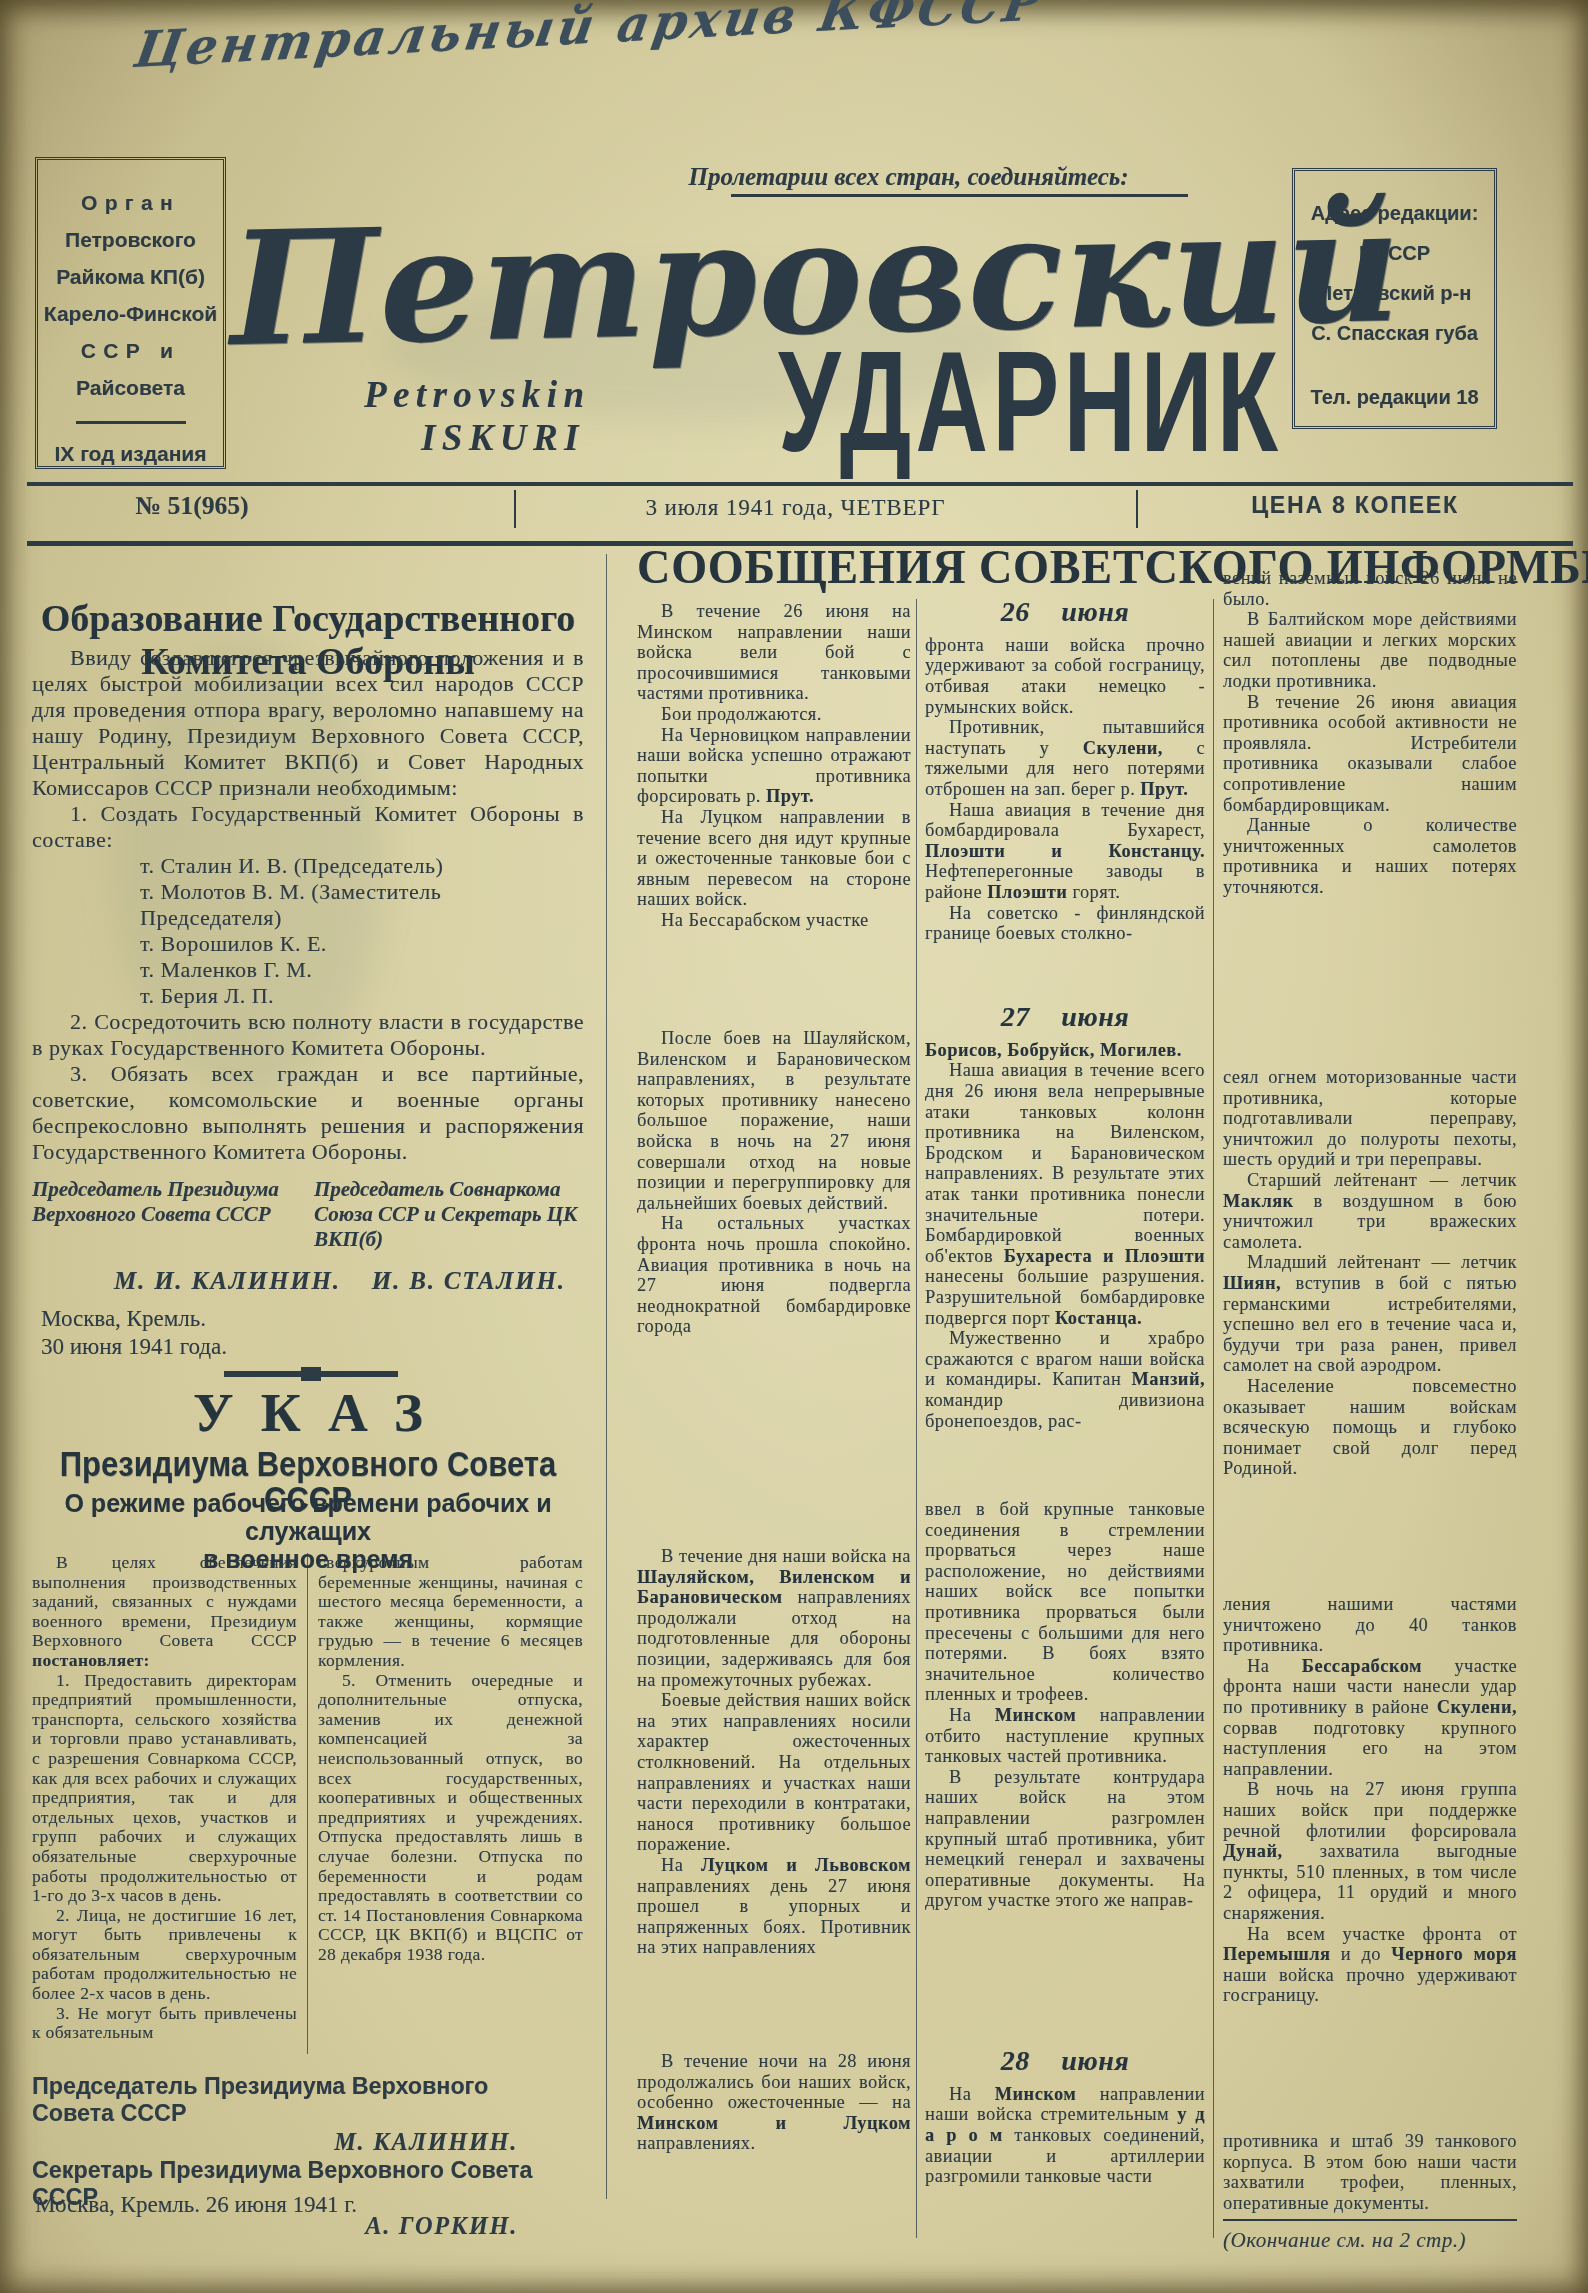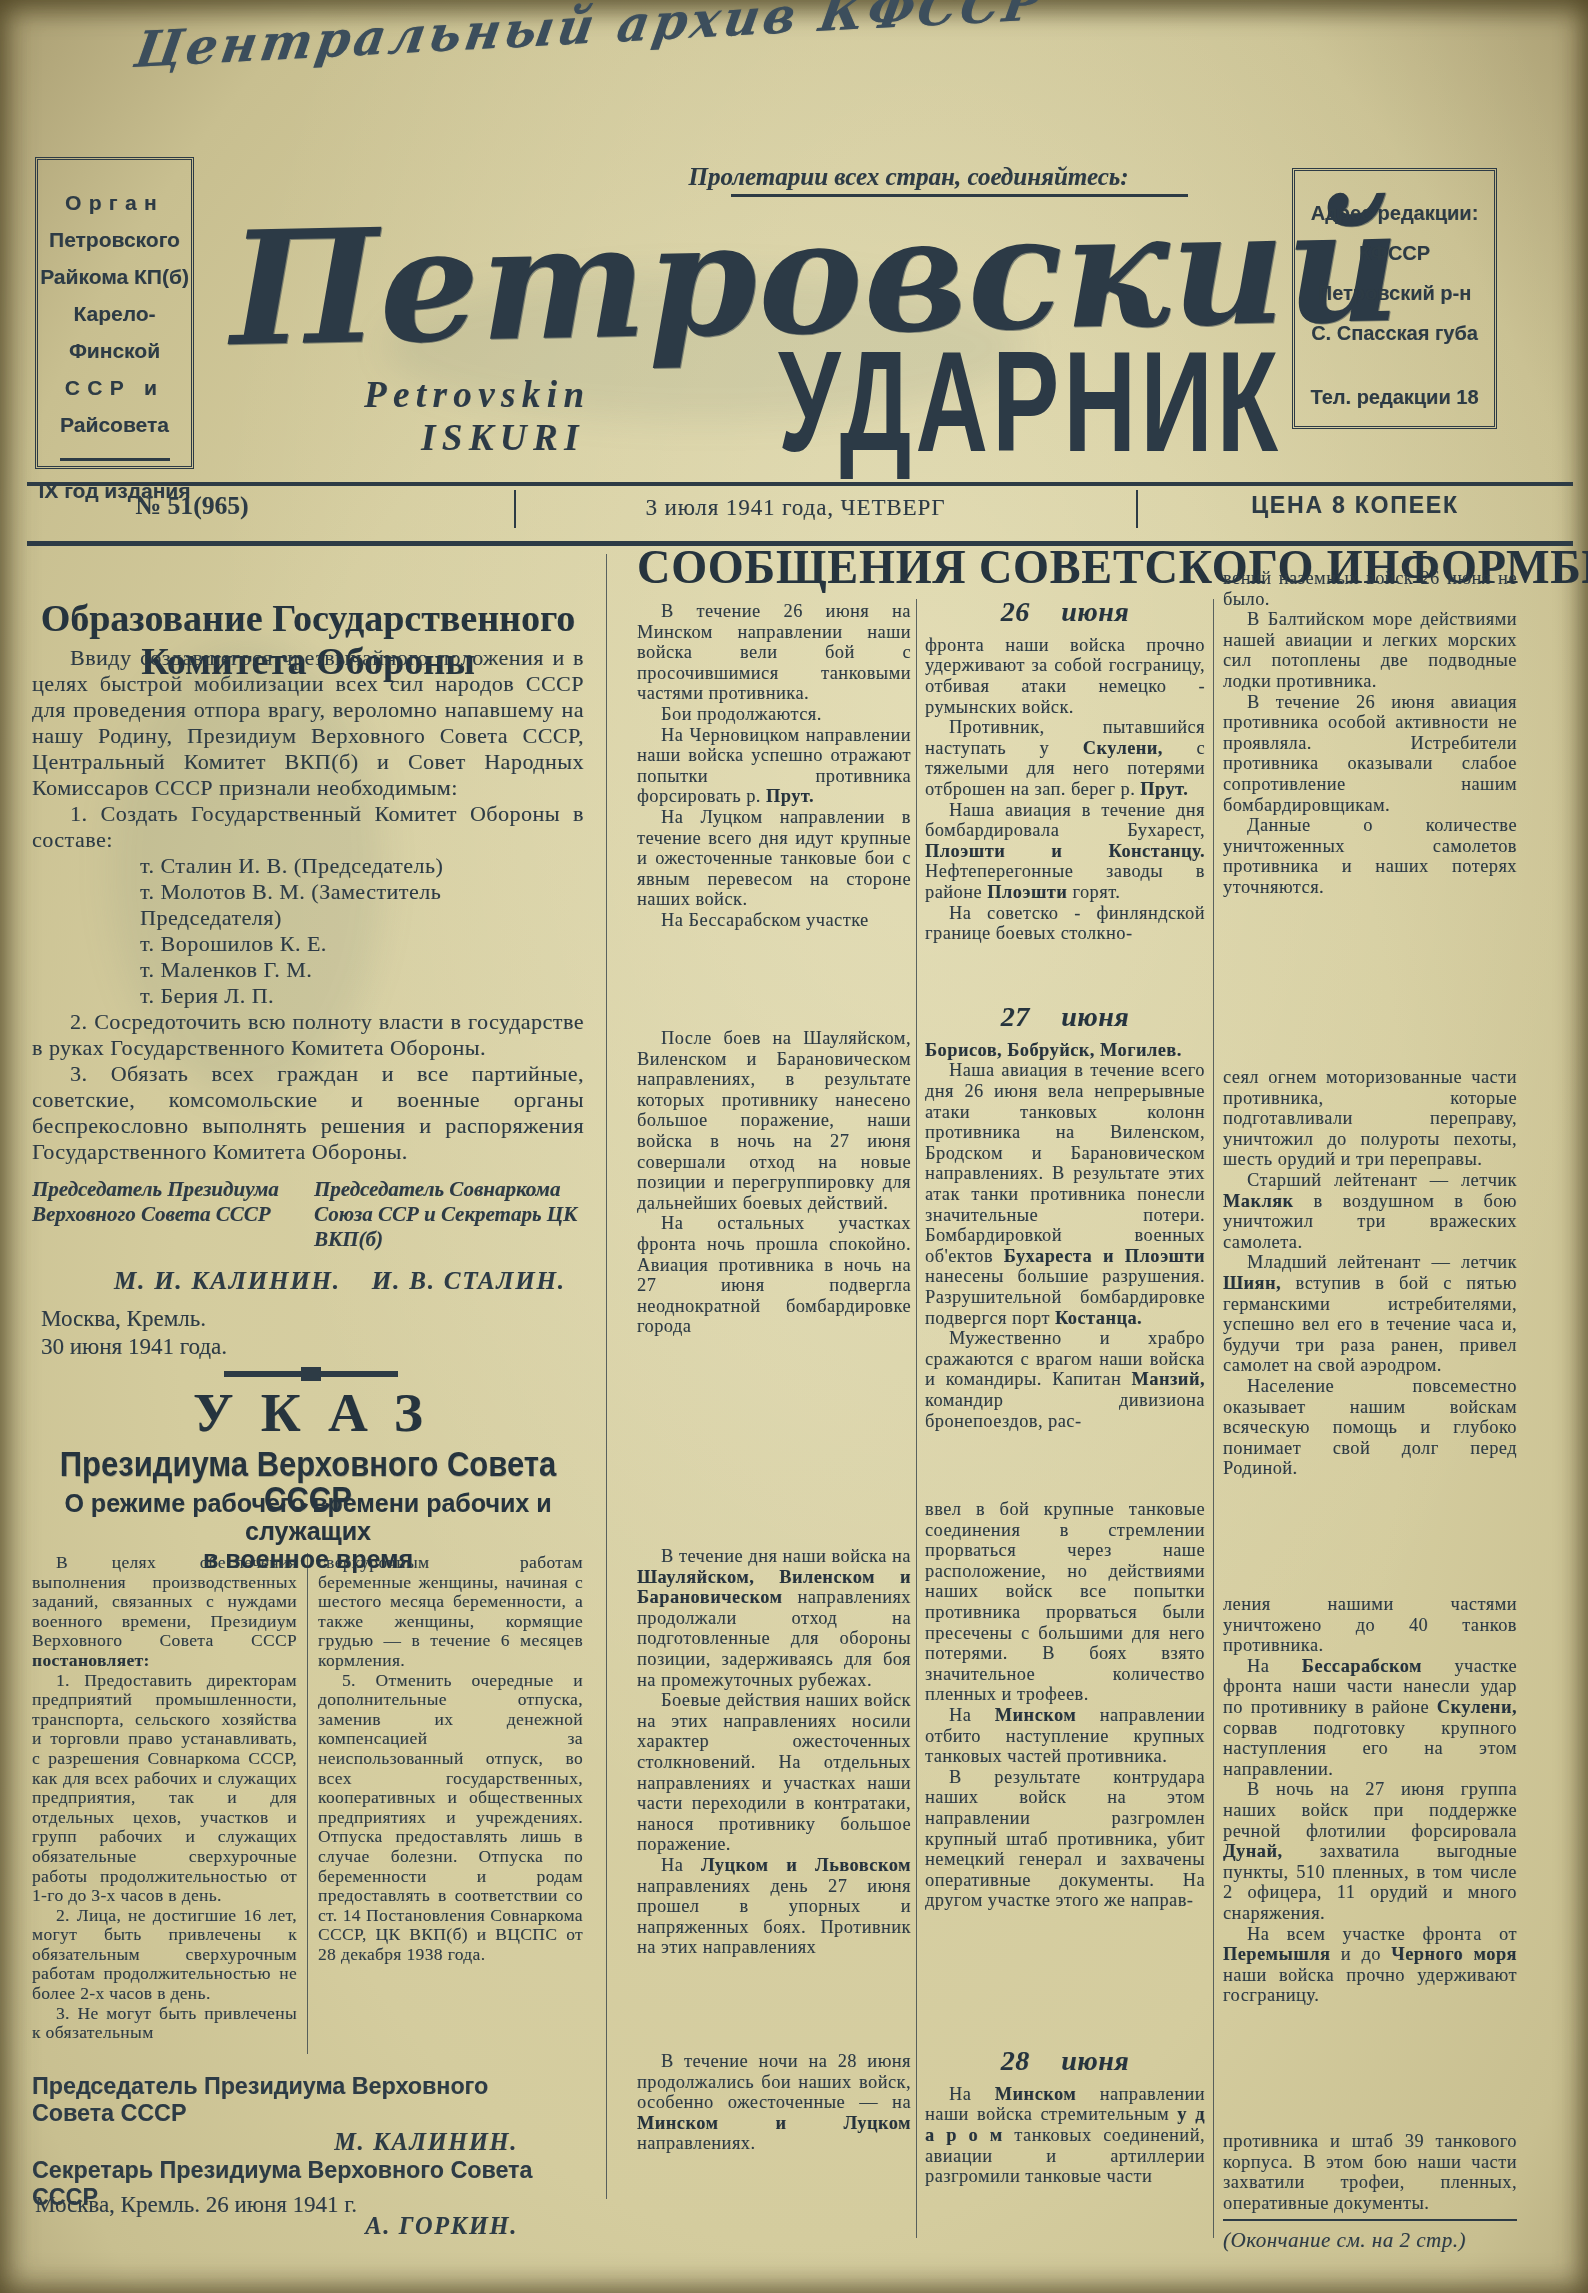--- a/index.html
+++ b/index.html
@@ -8,21 +8,21 @@
     background:
       radial-gradient(ellipse at 58% 30%, rgba(255,252,224,.30), rgba(255,252,224,0) 55%),
       radial-gradient(ellipse at 50% 55%, #d9d2a8 0%, #d4cc9e 55%, #c8bf90 82%, #a99d72 100%);
     box-shadow: inset 0 12.8px 24px rgba(60,50,20,.45), inset 0 -9.1px 27.4px rgba(60,50,20,.35),
                 inset 12.8px 0 27.4px rgba(60,50,20,.30), inset -11px 0 24px rgba(60,50,20,.30);}
   .ghost{position:absolute;border-radius:50%;filter:blur(16.4px);background:rgba(90,110,100,.10);}
   .hand{position:absolute;left:135px;top:1.8px;font:italic 700 49px/1 "DejaVu Serif",serif;
     color:#3c4e5c;transform:rotate(-3deg) skewX(-12deg);letter-spacing:3.7px;white-space:nowrap;
     text-shadow:0 0 0.9px rgba(60,78,92,.6);}
   
-  .boxL{position:absolute;left:35px;top:157px;width:159px;height:312px;border:3.7px double #2d3b45;
+  .boxL{position:absolute;left:35px;top:157px;width:191px;height:312px;border:3.7px double #2d3b45;
     text-align:center;font:700 21px/37px "Liberation Sans","DejaVu Sans",sans-serif;padding-top:24px;box-sizing:border-box;}
   .boxL .sp{letter-spacing:7.3px;}
   .boxL .div{width:110px;border-top:3.7px solid #2d3b45;margin:14.6px auto 11px auto;}
   .boxR{position:absolute;left:1292px;top:168px;width:205px;height:261px;border:3.7px double #2d3b45;
     text-align:center;font:700 20px/40px "Liberation Sans","DejaVu Sans",sans-serif;padding-top:22px;box-sizing:border-box;}
   .boxR .tel{margin-top:24px;}
   .slogan{position:absolute;left:630px;top:162px;width:557px;text-align:center;
     font:italic 700 25px/29px "Liberation Serif",serif;}
   .slogan-u{position:absolute;left:731px;top:194px;width:457px;border-top:3.7px solid #2d3b45;}
   .t-script{position:absolute;left:230px;top:199px;font:italic 700 157px/1 "DejaVu Serif",serif;

